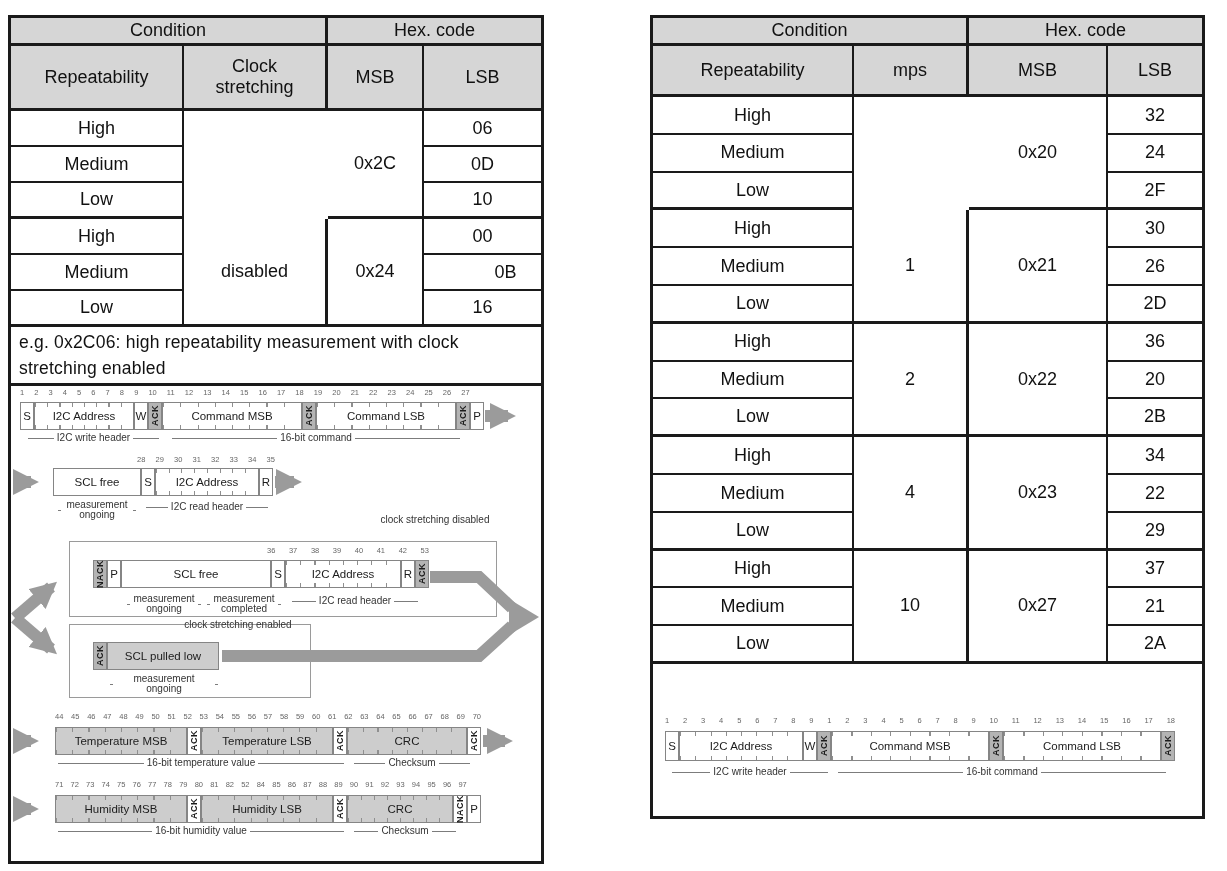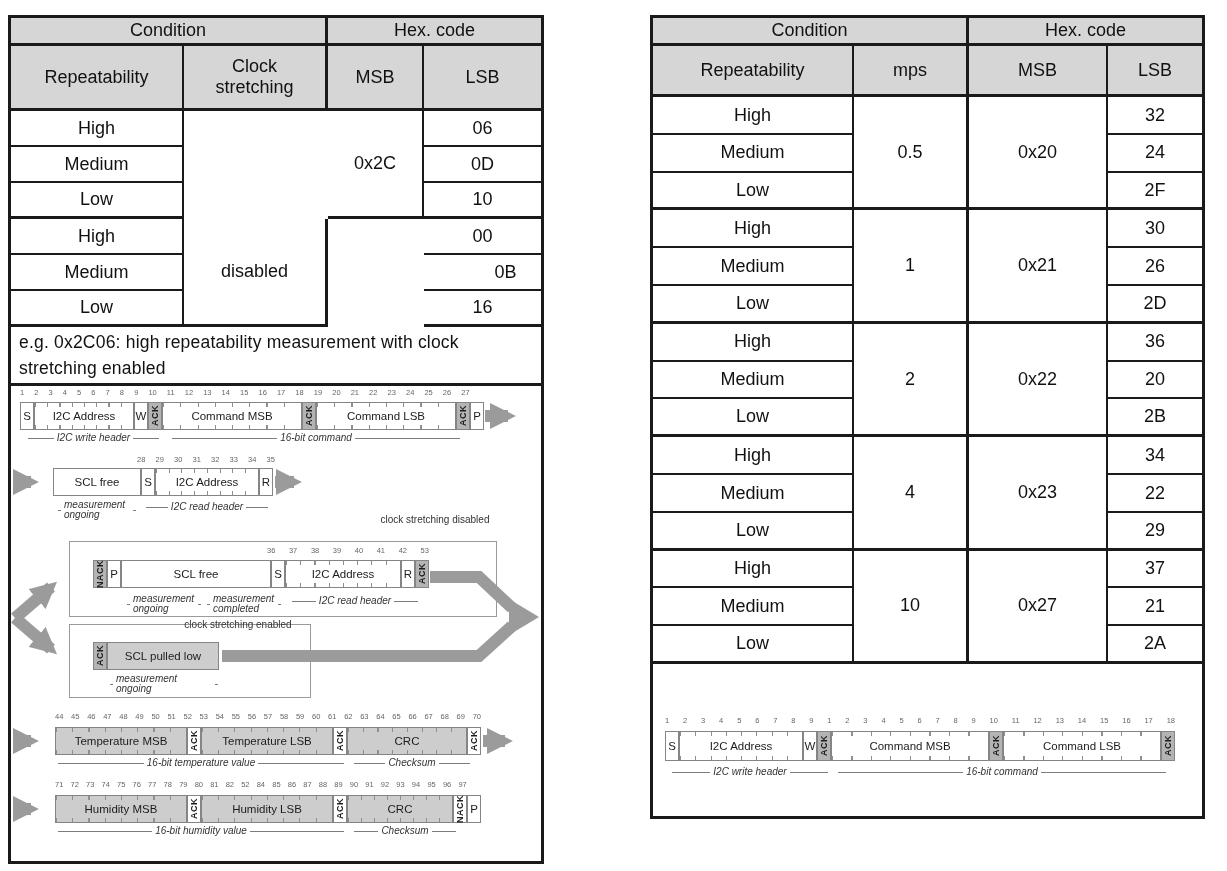--- a/index.html
+++ b/index.html
@@ -23,22 +23,22 @@
         display:flex;align-items:center;justify-content:center;font-size:11.5px;color:#1c1c1c;z-index:3;}
   .gfill{background:#cdcdcd;}
   .vtxt{writing-mode:vertical-rl;transform:rotate(180deg);font-size:9px;font-weight:700;letter-spacing:.5px;
         justify-content:center;}
   .ackg{background:#b4b4b4;}
   .tk::before,.tk::after{content:"";position:absolute;left:0;right:0;height:4px;
         background:repeating-linear-gradient(90deg,#8f8f8f 0 1px,transparent 1px 12.5%);}
   .tk::before{top:0;} .tk::after{bottom:0;}
   .bits{position:absolute;display:flex;justify-content:space-between;font-size:7.5px;color:#666;z-index:3;
         line-height:1;}
-  .bracket{position:absolute;display:flex;align-items:center;justify-content:center;text-align:left;
-        font-size:10px;color:#333;line-height:1.05;z-index:3;font-style:italic;}
+  .bracket{position:absolute;display:flex;align-items:center;justify-content:center;text-align:center;
+        font-size:10px;color:#333;line-height:1.05;z-index:3;}
   .bracket::before,.bracket::after{content:"";flex:1 1 0;border-top:1px solid #7c7c7c;margin:0 3px;min-width:3px;}
   .dcont{position:absolute;border:1px solid #9a9a9a;background:#fff;z-index:1;box-sizing:border-box;}
   .dtitle{position:absolute;font-size:10px;color:#333;line-height:1.1;text-align:center;z-index:3;}
   .arrows{position:absolute;inset:0;z-index:2;}
 </style>
 </head>
 <body>
 
 <div id="page">
 
@@ -58,20 +58,21 @@
     <div class="c bb3" style="grid-column:1;grid-row:5;">Low</div>
     <div class="c bb3" style="grid-column:3;grid-row:3/span 3;">0x2C</div>
     <div class="c b0" style="grid-column:4;grid-row:3;">06</div>
     <div class="c b0" style="grid-column:4;grid-row:4;">0D</div>
     <div class="c b0 bb3" style="grid-column:4;grid-row:5;">10</div>
 
     <div class="c" style="grid-column:1;grid-row:6;">High</div>
     <div class="c" style="grid-column:1;grid-row:7;">Medium</div>
     <div class="c bb3" style="grid-column:1;grid-row:8;">Low</div>
     <div class="c vr bb3" style="grid-column:2;grid-row:6/span 3;">disabled</div>
+    <div class="c bb3" style="grid-column:3;grid-row:6/span 3;">0x24</div>
     <div class="c b0" style="grid-column:4;grid-row:6;">00</div>
     <div class="c b0" style="grid-column:4;grid-row:7;padding-left:48px;">0B</div>
     <div class="c b0 bb3" style="grid-column:4;grid-row:8;">16</div>
 
     <div class="c note b0 bb3" style="grid-column:1/5;grid-row:9;">e.g. 0x2C06: high repeatability measurement with clock stretching enabled</div>
 
     <div class="dgram" style="grid-column:1/5;grid-row:10;">
 
       <div class="dcont" style="left:58px;top:155px;width:428px;height:76px;"></div>
       <div class="dcont" style="left:58px;top:238px;width:242px;height:74px;"></div>
@@ -267,21 +268,20 @@
     <div class="c hd vr bb3" style="grid-column:1/3;grid-row:1;">Condition</div>
     <div class="c hd b0 bb3" style="grid-column:3/5;grid-row:1;">Hex. code</div>
     <div class="c hd bb3" style="grid-column:1;grid-row:2;">Repeatability</div>
     <div class="c hd vr bb3" style="grid-column:2;grid-row:2;">mps</div>
     <div class="c hd bb3" style="grid-column:3;grid-row:2;">MSB</div>
     <div class="c hd b0 bb3" style="grid-column:4;grid-row:2;">LSB</div>
 
     <div class="c" style="grid-column:1;grid-row:3;">High</div>
     <div class="c" style="grid-column:1;grid-row:4;">Medium</div>
     <div class="c bb3" style="grid-column:1;grid-row:5;">Low</div>
-    <div class="c vr bb3" style="grid-column:2;grid-row:3/span 3;">0.5</div>
     <div class="c bb3" style="grid-column:3;grid-row:3/span 3;text-align:center;">0x20</div>
     <div class="c b0" style="grid-column:4;grid-row:3;">32</div>
     <div class="c b0" style="grid-column:4;grid-row:4;">24</div>
     <div class="c b0 bb3" style="grid-column:4;grid-row:5;">2F</div>
 
     <div class="c" style="grid-column:1;grid-row:6;">High</div>
     <div class="c" style="grid-column:1;grid-row:7;">Medium</div>
     <div class="c bb3" style="grid-column:1;grid-row:8;">Low</div>
     <div class="c vr bb3" style="grid-column:2;grid-row:6/span 3;">1</div>
     <div class="c bb3" style="grid-column:3;grid-row:6/span 3;">0x21</div>

